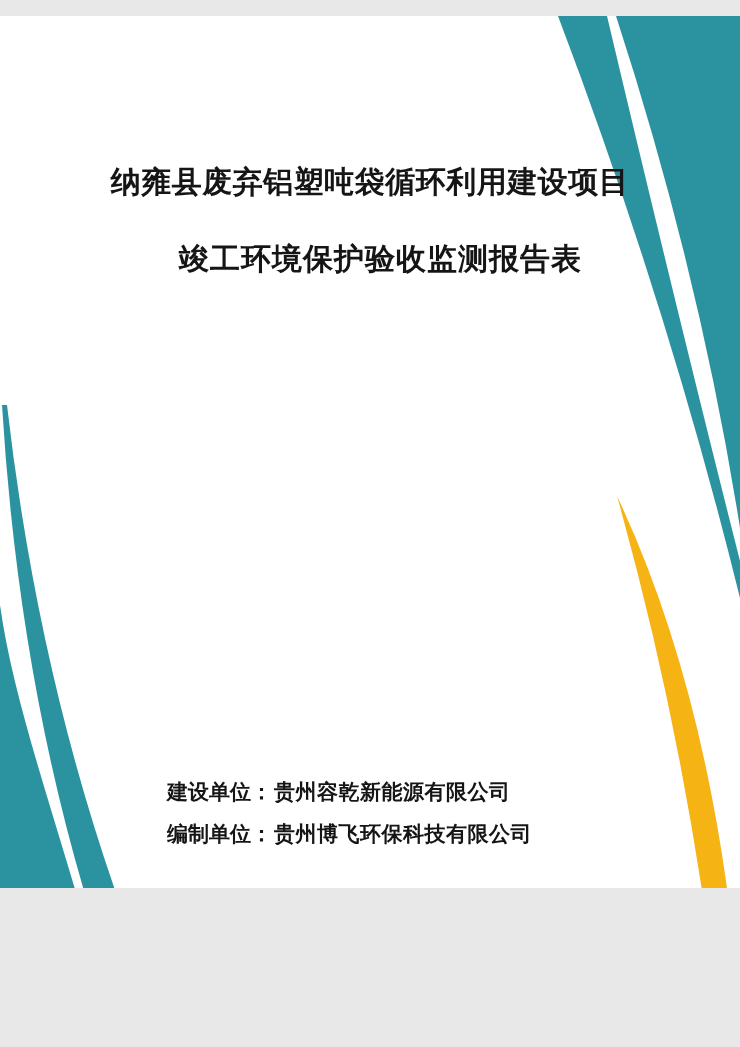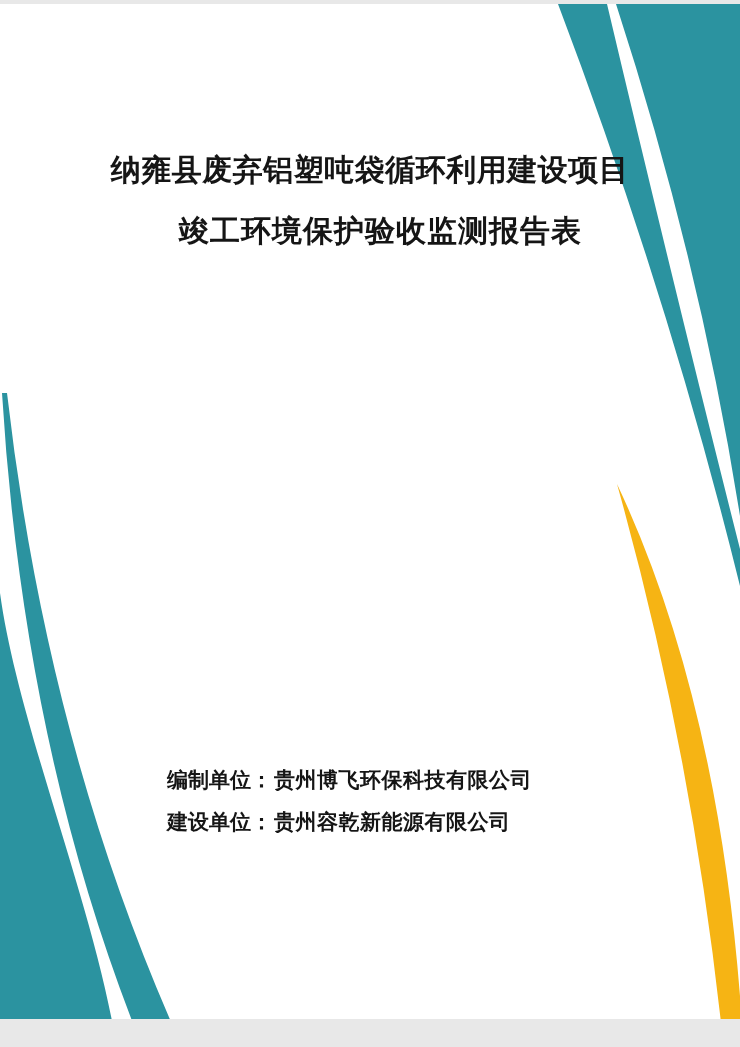--- a/index.html
+++ b/index.html
@@ -3,25 +3,25 @@
 <meta charset="utf-8">
 <style>
   html, body {
     margin: 0;
     padding: 0;
     background: #e8e8e8;
   }
   .page {
     position: relative;
     width: 740px;
-    height: 1015px;
+    height: 872px;
     background: #ffffff;
     overflow: hidden;
     font-family: "Liberation Sans", sans-serif;
-    margin: 4px auto;
+    margin: 16px auto;
   }
   .deco-svg {
     position: absolute;
     left: 0;
     top: 0;
     width: 740px;
     height: 1047px;
     display: block;
     pointer-events: none;
   }
@@ -31,21 +31,21 @@
     right: 0;
     text-align: center;
     font-weight: bold;
     color: #151515;
     font-size: 30px;
     line-height: 34px;
     font-family: "Liberation Sans", "DejaVu Sans", sans-serif;
     white-space: nowrap;
   }
   .title-line1 { top: 149px; letter-spacing: 0.5px; }
-  .title-line2 { top: 210px; letter-spacing: 1px; padding-left: 21px; }
+  .title-line2 { top: 226px; letter-spacing: 1px; padding-left: 21px; }
   .info-block {
     position: absolute;
     left: 167px;
     top: 762px;
   }
   .info-row {
     display: flex;
     align-items: baseline;
     height: 42px;
     font-family: "Liberation Serif", "DejaVu Serif", serif;
@@ -74,22 +74,22 @@
 
     <path d="M 0,589 C 18,722 98,912 117,1047 L 0,1047 Z" fill="#2b93a0"></path>
   </svg>
 
   <div class="title title-line1">纳雍县废弃铝塑吨袋循环利用建设项目</div>
 
   <div class="title title-line2">竣工环境保护验收监测报告表</div>
 
   <div class="info-block">
     <div class="info-row">
+      <span class="info-label">建设单位：</span>
+      <span class="info-value">贵州容乾新能源有限公司</span>
+    </div>
+    <div class="info-row">
       <span class="info-label">编制单位：</span>
       <span class="info-value">贵州博飞环保科技有限公司</span>
-    </div>
-    <div class="info-row">
-      <span class="info-label">建设单位：</span>
-      <span class="info-value">贵州容乾新能源有限公司</span>
     </div>
   </div>
 
 </div>
 
 </body></html>

